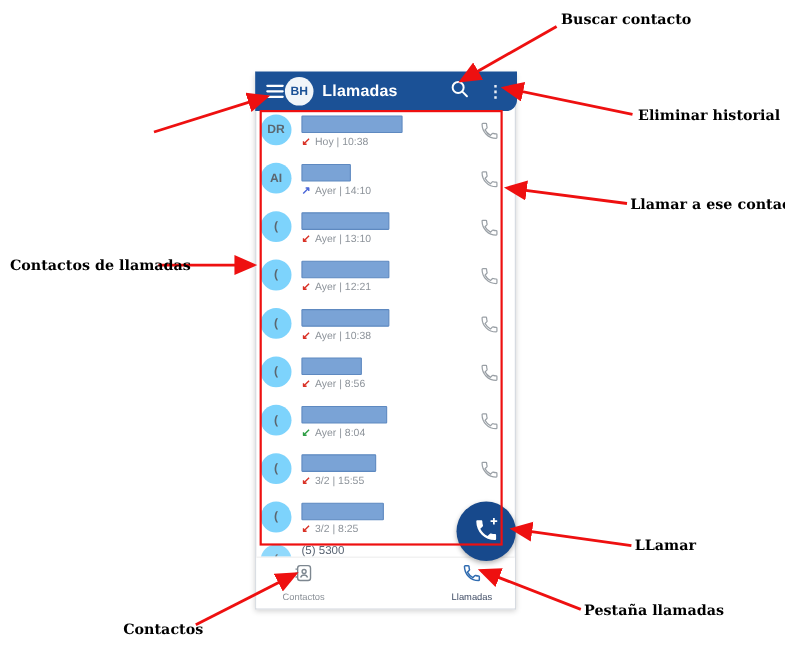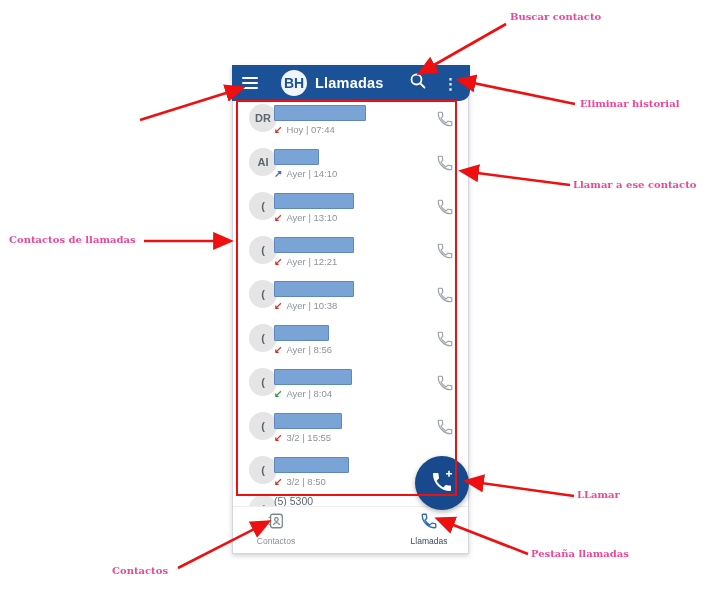--- a/index.html
+++ b/index.html
@@ -13,30 +13,30 @@
   .stage{position:relative;width:714px;height:599px;background:#fff;}
 
   
   .phone{position:absolute;left:232px;top:65px;width:237px;height:489px;background:#fff;
     border:1px solid #d3d8de;border-top:none;box-shadow:0 2px 5px rgba(0,0,0,.18);}
   .appbar{position:absolute;left:-1px;top:0;width:238px;height:36px;background:var(--header-blue);
     border-radius:0 0 10px 0;display:flex;align-items:center;padding:0 12px 0 10px;color:#fff;z-index:3;}
   .menu-btn{width:16px;height:12px;display:flex;flex-direction:column;justify-content:space-between;cursor:pointer;}
   .menu-btn i{display:block;height:2px;background:#fff;border-radius:1px;}
   .avatar{width:26px;height:26px;border-radius:50%;background:#f1f5f9;color:var(--header-blue);
-    font-size:14px;font-weight:bold;display:flex;align-items:center;justify-content:center;margin-left:23px;}
+    font-size:11px;font-weight:bold;display:flex;align-items:center;justify-content:center;margin-left:1px;}
   .app-title{font-size:14.5px;font-weight:bold;margin-left:8px;letter-spacing:.2px;}
   .appbar .sicon{margin-left:auto;}
   .more{font-size:15px;font-weight:bold;margin-left:16px;line-height:1;color:#e8edf5;cursor:pointer;}
 
   
   .list{position:absolute;left:0;top:36px;width:100%;z-index:1;}
   .row{position:relative;height:44px;padding-left:8px;}
-  .c-avatar{position:absolute;left:16px;top:3px;width:28px;height:28px;border-radius:50%;
-    background:#e5e5e5;color:#5b6770;font-size:11px;font-weight:bold;
+  .c-avatar{position:absolute;left:4px;top:3px;width:28px;height:28px;border-radius:50%;
+    background:#7dd3fc;color:#5b6770;font-size:11px;font-weight:bold;
     display:flex;align-items:center;justify-content:center;}
   .c-body{position:absolute;left:41px;top:4px;}
   .bar{height:16px;background:var(--redact-fill);border:1px solid var(--redact-border);border-radius:1px;}
   .sub{display:flex;align-items:center;gap:4px;margin-top:3px;font-size:9.5px;color:var(--time-gray);}
   .dir{font-size:10px;line-height:1;font-weight:bold;}
   .dir-missed{color:var(--missed-red);}
   .dir-outgoing{color:var(--outgoing-blue);}
   .dir-incoming{color:var(--incoming-green);}
   .rowcall{position:absolute;right:12px;top:9px;width:20px;height:20px;cursor:pointer;}
   .rowcall svg{width:18px;height:18px;stroke:var(--icon-gray);fill:none;stroke-width:1.5;}
@@ -59,21 +59,21 @@
   .tab .tlabel{font-size:8.5px;margin-top:2px;color:#8a9097;}
   .tab.active .tlabel{color:#3d4a63;}
 
   
   .red-rect{position:absolute;left:236px;top:100px;width:221px;height:396px;
     border:2px solid var(--annotation-red);z-index:5;pointer-events:none;}
   .arrows{position:absolute;left:0;top:0;width:714px;height:599px;z-index:6;pointer-events:none;}
   .arrows line{stroke:var(--annotation-red);stroke-width:2.6;}
   .arrows marker path{fill:var(--annotation-red);}
   .note{position:absolute;z-index:7;font-family:"DejaVu Serif","Liberation Serif",serif;
-    font-weight:bold;font-size:10px;color:#ec4899;white-space:nowrap;}
+    font-weight:bold;font-size:13px;color:#000000;white-space:nowrap;}
 </style>
 </head>
 <body>
 
 <div class="stage">
 
   <div class="phone">
 
     <div class="appbar">
       <div class="menu-btn">
@@ -92,21 +92,21 @@
       <span class="more">⋮</span>
     </div>
 
     <div class="list">
   <div class="row">
     <div class="c-avatar">DR</div>
     <div class="c-body">
       <div class="bar" style="width: 92px;"></div>
       <div class="sub">
         <span class="dir dir-missed">↙</span>
-        <span>Hoy | 07:44</span>
+        <span>Hoy | 10:38</span>
       </div>
     </div>
     <span class="rowcall">
       <svg viewBox="0 0 24 24">
               <path d="M6.62 10.79c1.44 2.83 3.76 5.14 6.59 6.59l2.2-2.2c.27-.27.67-.36 1.02-.24 1.12.37 2.33.57 3.57.57.55 0 1 .45 1 1V20c0 .55-.45 1-1 1-9.39 0-17-7.61-17-17 0-.55.45-1 1-1h3.5c.55 0 1 .45 1 1 0 1.25.2 2.45.57 3.57.11.35.03.74-.25 1.02l-2.2 2.2z"></path>
             </svg>
     </span>
   </div>
 
   <div class="row">
@@ -220,21 +220,21 @@
             </svg>
     </span>
   </div>
 
   <div class="row">
     <div class="c-avatar">(</div>
     <div class="c-body">
       <div class="bar" style="width: 75px;"></div>
       <div class="sub">
         <span class="dir dir-missed">↙</span>
-        <span>3/2 | 8:50</span>
+        <span>3/2 | 8:25</span>
       </div>
     </div>
     <span class="rowcall">
       <svg viewBox="0 0 24 24">
               <path d="M6.62 10.79c1.44 2.83 3.76 5.14 6.59 6.59l2.2-2.2c.27-.27.67-.36 1.02-.24 1.12.37 2.33.57 3.57.57.55 0 1 .45 1 1V20c0 .55-.45 1-1 1-9.39 0-17-7.61-17-17 0-.55.45-1 1-1h3.5c.55 0 1 .45 1 1 0 1.25.2 2.45.57 3.57.11.35.03.74-.25 1.02l-2.2 2.2z"></path>
             </svg>
     </span>
   </div>
 </div>
 

